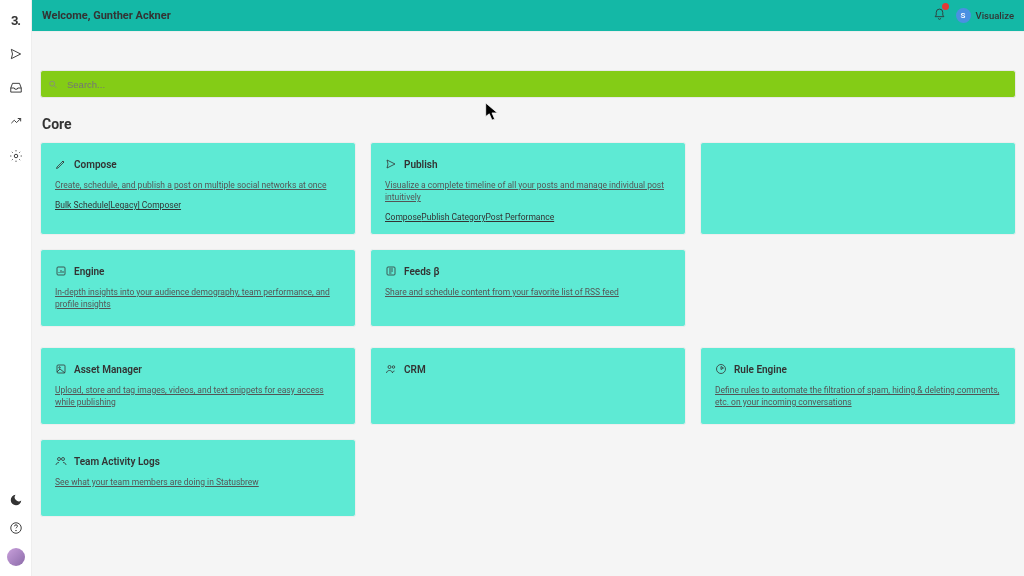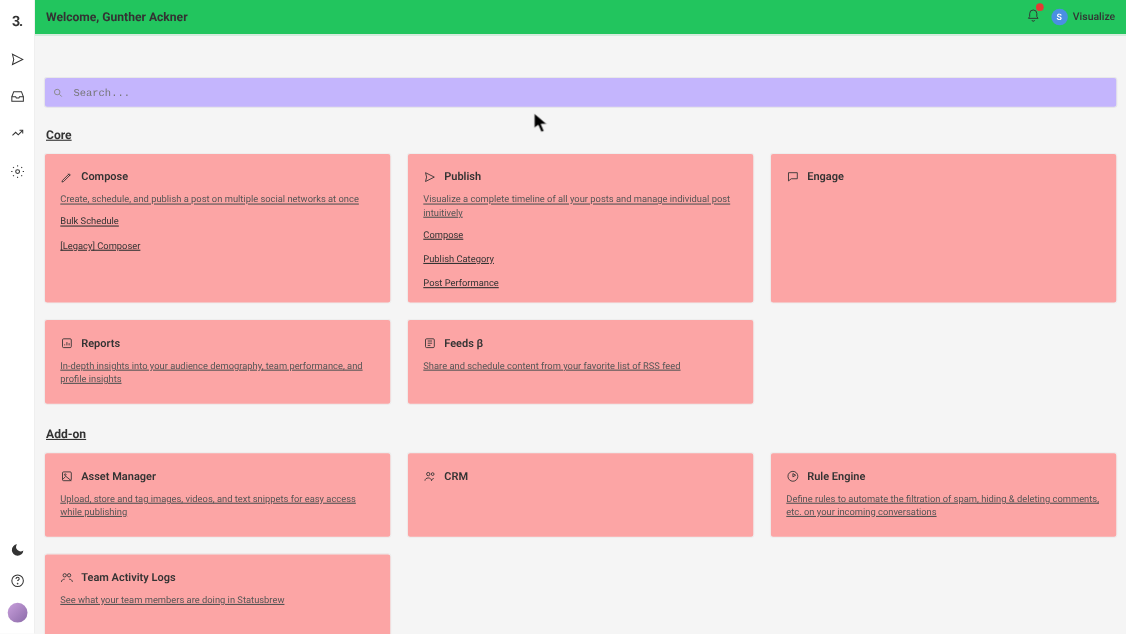--- a/index.html
+++ b/index.html
@@ -32,21 +32,21 @@
     width: 18px; height: 18px; border-radius: 50%;
     background: linear-gradient(135deg,#c9a0dc,#8b6aa8);
   }
   .main {
     position: absolute;
     left: 32px; top: 0; right: 0; bottom: 0;
     overflow-y: auto;
   }
   .header {
     height: 32px;
-    background:#22c55e;
+    background:#14b8a6;
     border-bottom:1px solid #eee;
     display:flex;
     align-items:center;
     padding: 0 10px;
   }
   .header-title { font-size: 11px; font-weight: 700; }
   .header-right { margin-left:auto; display:flex; align-items:center; gap:10px; }
   .bell-wrap { position:relative; cursor:pointer; }
   .bell-wrap svg { width:13px; height:13px; stroke:#333; fill:none; stroke-width:1.6; }
   .bell-badge {
@@ -66,54 +66,53 @@
   }
   .content { padding: 10px 8px; }
   .search-wrap {
     margin: 28px 0 18px 0;
     position:relative;
   }
   .search-input {
     width:100%; height:28px;
     border:1px solid #e8e8e8;
     border-radius:3px;
-    background:#c4b5fd;
+    background:#84cc16;
     padding: 0 10px 0 26px;
     font-size:9.5px;
     color:#555;
     outline:none;
-    font-family:Liberation Mono, monospace;
   }
   .search-icon-pos {
     position:absolute; left:8px; top:50%; transform:translateY(-50%);
     pointer-events:none;
   }
   .search-icon-pos svg { width:10px; height:10px; stroke:#888; fill:none; stroke-width:2; }
-  .section-title { font-size:11px; font-weight:700; margin: 8px 2px 10px 2px; text-decoration: underline; }
+  .section-title { font-size:14px; font-weight:700; margin: 8px 2px 10px 2px; }
   .card-grid {
     display:grid;
     grid-template-columns: repeat(3, 1fr);
     gap: 14px;
     margin-bottom: 20px;
   }
   .card {
-    background:#fca5a5;
+    background:#5eead4;
     border:1px solid #eee;
     border-radius:3px;
     padding:12px 14px;
     min-height:78px;
   }
   .card-head {
     display:flex; align-items:center; gap:7px;
     margin-bottom:6px;
   }
   .card-head svg { width:12px; height:12px; stroke:#333; fill:none; stroke-width:1.6; }
   .card-title { font-size:10px; font-weight:600; }
   .card-desc { font-size:8.5px; color:#555; line-height:1.4;text-decoration:underline; }
-  .card-links { margin-top:8px; display:flex; flex-direction:column; gap:12px; }
+  .card-links { margin-top:8px; display:flex; flex-direction:row; gap:0; }
   .card-link { font-size:8.5px; color:#333; text-decoration:underline; cursor:pointer; }
   .cursor-img {
     position:absolute; left:485px; top:103px;
     pointer-events:none;
   }
   .cursor-img svg { width:14px; height:18px; }
 </style>
 </head>
 <body>
 
@@ -216,54 +215,47 @@
         </div>
         <div class="card-desc">Visualize a complete timeline of all your posts and manage individual post intuitively</div>
         <div class="card-links">
           <a class="card-link">Compose</a>
           <a class="card-link">Publish Category</a>
           <a class="card-link">Post Performance</a>
         </div>
       </div>
 
       <div class="card">
-        <div class="card-head">
-          <span><svg viewBox="0 0 24 24">
-                <path d="M4 4h16v11H9l-5 4z"></path>
-              </svg></span>
-          <span class="card-title">Engage</span>
-        </div>
       </div>
 
       <div class="card">
         <div class="card-head">
           <span><svg viewBox="0 0 24 24">
                 <rect x="4" y="4" width="16" height="16" rx="2"></rect>
                 <path d="M8 14v2M12 10v6M16 12v4"></path>
               </svg></span>
-          <span class="card-title">Reports</span>
+          <span class="card-title">Engine</span>
         </div>
         <div class="card-desc">In-depth insights into your audience demography, team performance, and profile insights</div>
       </div>
 
       <div class="card">
         <div class="card-head">
           <span><svg viewBox="0 0 24 24">
                 <rect x="4" y="4" width="16" height="16" rx="2"></rect>
                 <path d="M8 8h8M8 12h8M8 16h5"></path>
               </svg></span>
           <span class="card-title">Feeds β</span>
         </div>
         <div class="card-desc">Share and schedule content from your favorite list of RSS feed</div>
       </div>
 
       <div></div>
     </div>
 
-    <div class="section-title">Add-on</div>
     <div class="card-grid">
       <div class="card">
         <div class="card-head">
           <span><svg viewBox="0 0 24 24">
                 <rect x="4" y="4" width="16" height="16" rx="2"></rect>
                 <circle cx="9" cy="9" r="1.5"></circle>
                 <path d="M4 18l6-6 10 8"></path>
               </svg></span>
           <span class="card-title">Asset Manager</span>
         </div>

